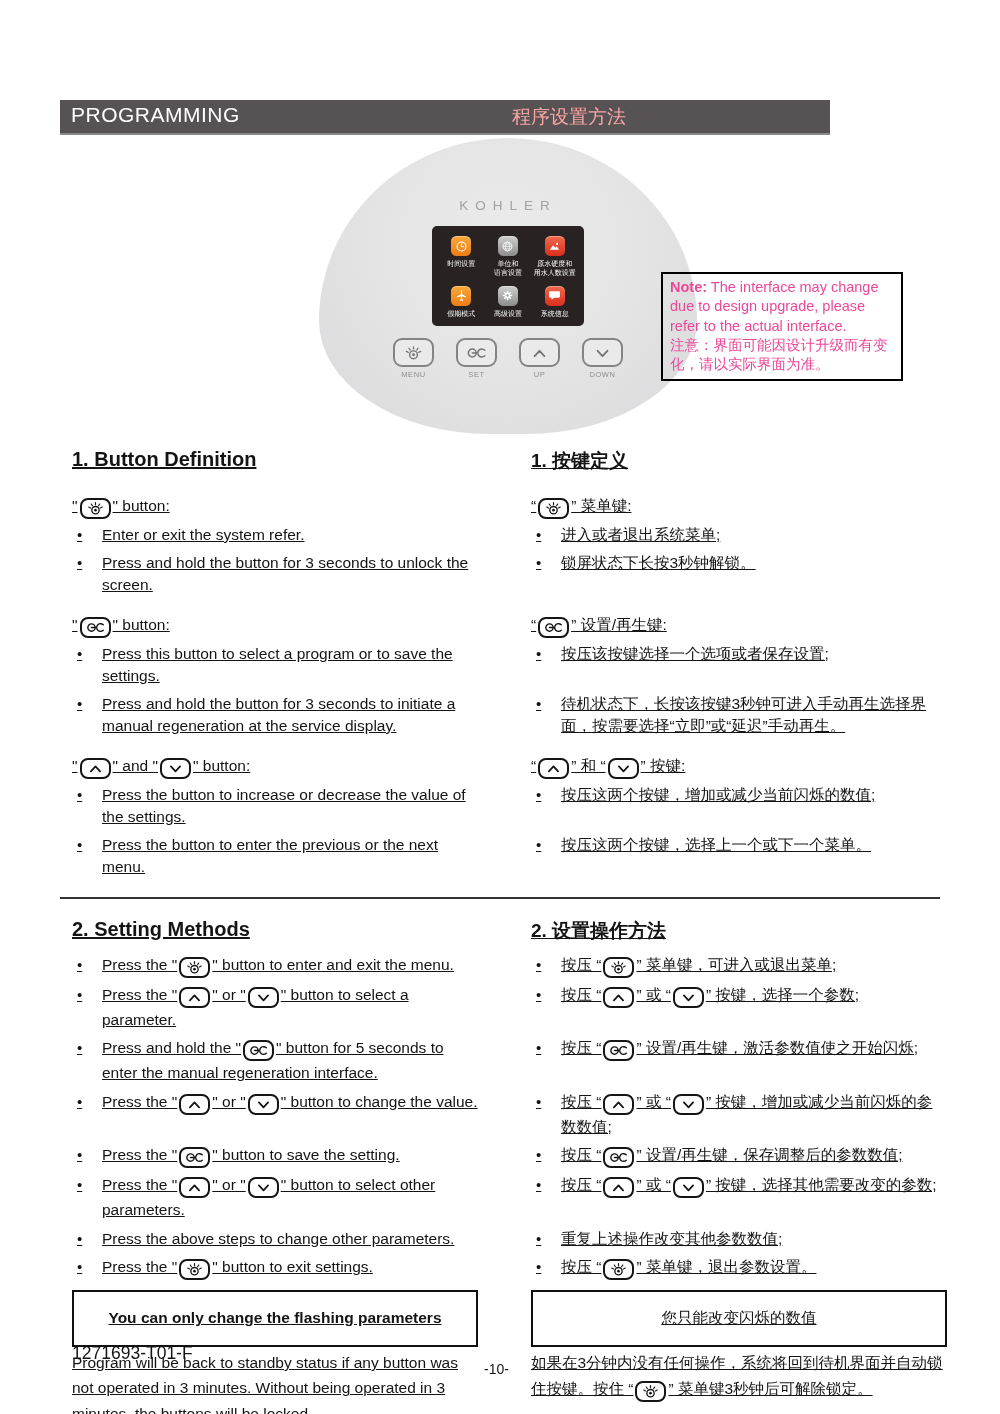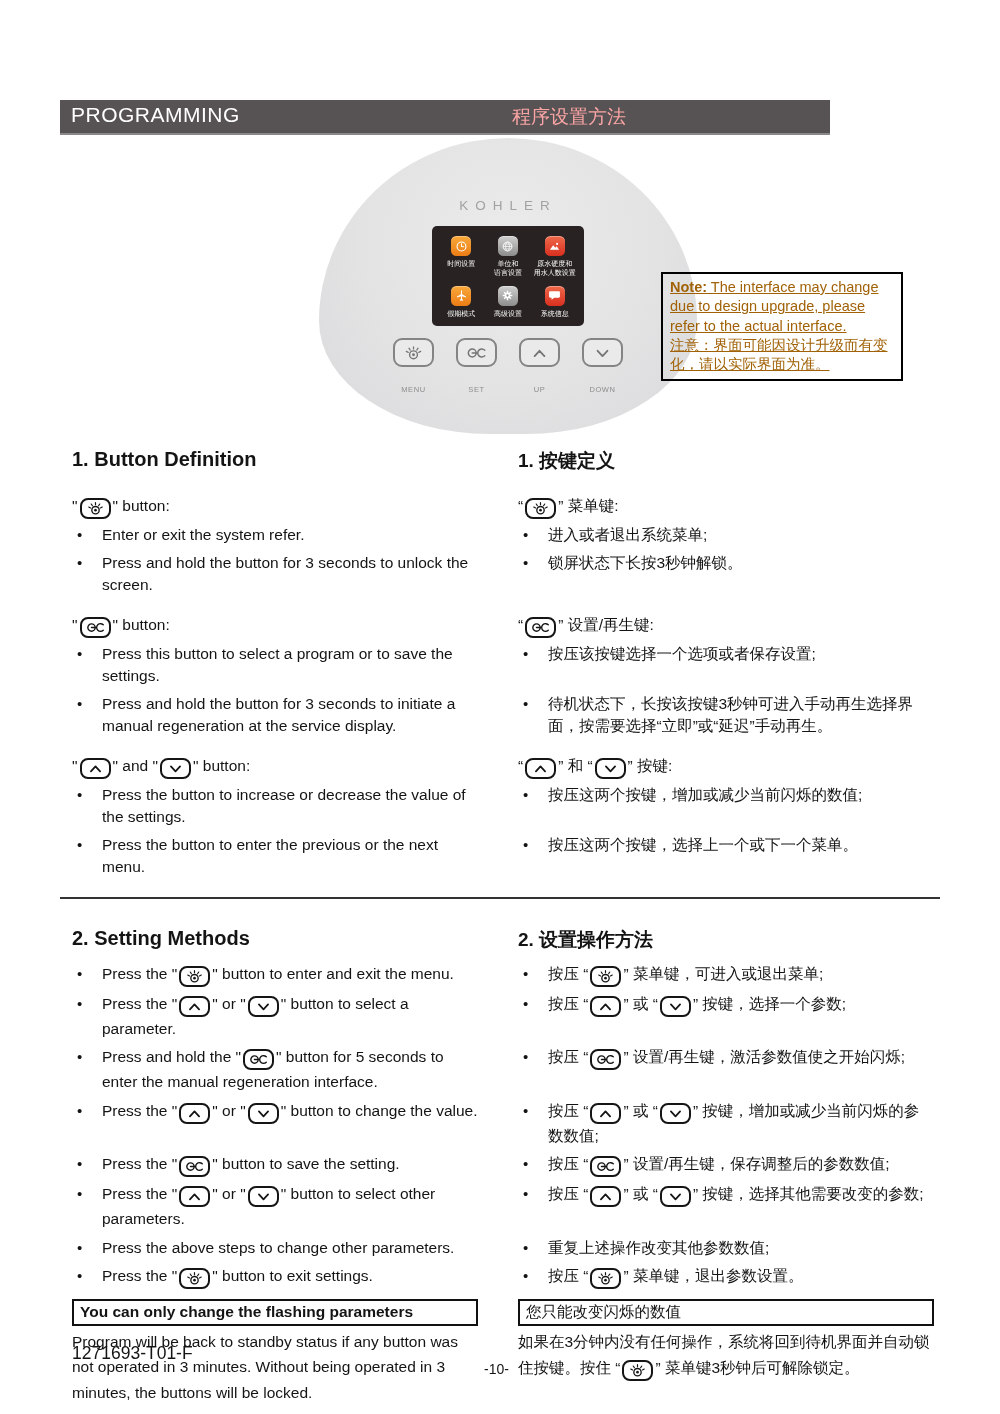--- a/index.html
+++ b/index.html
@@ -27,45 +27,45 @@
   .tile svg{width:13px;height:13px;display:block;}
   .tile.orange{background:linear-gradient(180deg,#f8a93b,#ec7d15);}
   .tile.silver{background:linear-gradient(180deg,#d0d0d0,#8c8c8c);}
   .tile.red{background:linear-gradient(180deg,#ef6a4b,#d92f1f);}
   .tlabel{margin-top:3px;font-size:7px;line-height:1.35;color:#fff;text-align:center;white-space:pre-line;}
   .keys{display:flex;justify-content:center;gap:22px;margin-top:12px;}
   .keyunit{display:flex;flex-direction:column;align-items:center;}
   .dkey{width:37px;height:25px;border:2px solid #848484;border-radius:9px;color:#767676;
         display:flex;align-items:center;justify-content:center;background:#eaeaeb;}
   .dkey svg{width:23px;height:16px;display:block;}
-  .klabel{margin-top:18px;font-size:7.5px;color:#8d8d8d;letter-spacing:.6px;}
+  .klabel{margin-top:3px;font-size:7.5px;color:#8d8d8d;letter-spacing:.6px;}
 
   .note{position:absolute;left:645px;top:134px;width:224px;border:2px solid #000;
-        padding:4px 7px 5px;font-size:14.5px;line-height:1.33;color:#a16207;text-decoration:underline;}
+        padding:4px 7px 5px;font-size:14.5px;line-height:1.33;color:#ec4899;}
   .note b{font-weight:700;}
   .note .nzh{display:block;}
 
   
   .content{position:absolute;left:72px;top:448px;width:858px;}
-  .cols{display:grid;grid-template-columns:406px 416px;column-gap:40px;}
+  .cols{display:grid;grid-template-columns:406px 416px;column-gap:53px;text-decoration:underline;}
   .cell{font-size:15.5px;color:#141414;}
   .cell.h{font-size:20px;font-weight:700;margin:0 0 4px;}
   .cell.h.zh{font-size:19px;}
   .cell.intro{padding-top:15px;line-height:25px;}
   .cell.bullet{display:flex;padding-top:5px;line-height:22.5px;}
   #s2-rows .cell.bullet{line-height:23.5px;padding-top:5px;}
   .dot{width:25px;padding-left:5px;flex:none;font-size:15px;}
   .bt{flex:1;}
   .cell.box{padding-top:10px;}
-  .boxline{border:2px solid #111;padding:1px 6px;font-weight:700;font-size:15.5px;line-height:1.35;}
+  .boxline{border:2px solid #111;padding:16px 6px;font-weight:700;font-size:15.5px;line-height:1.35;text-align:center;}
   .cell.box.zh .boxline{font-weight:400;}
   .cell.para{padding-top:3px;line-height:25.5px;}
   .cell.para.zh{line-height:26.5px;}
   .divider{border:none;border-top:2.5px solid #333;margin:18px 0 0 -12px;width:880px;}
-  .h2pad{padding-top:28px;}
+  .h2pad{padding-top:19px;}
 
   
   .key{display:inline-flex;align-items:center;justify-content:center;width:31px;height:21px;
        border:2px solid #151515;border-radius:8px;vertical-align:-5px;margin:0 2px;color:#151515;
        background:#fff;box-sizing:border-box;}
   .key svg{width:21px;height:15px;display:block;}
 
   
   .footer{position:absolute;left:0;top:1343px;width:993px;height:24px;}
   .fcode{position:absolute;left:72px;top:0;font-size:17.5px;}

